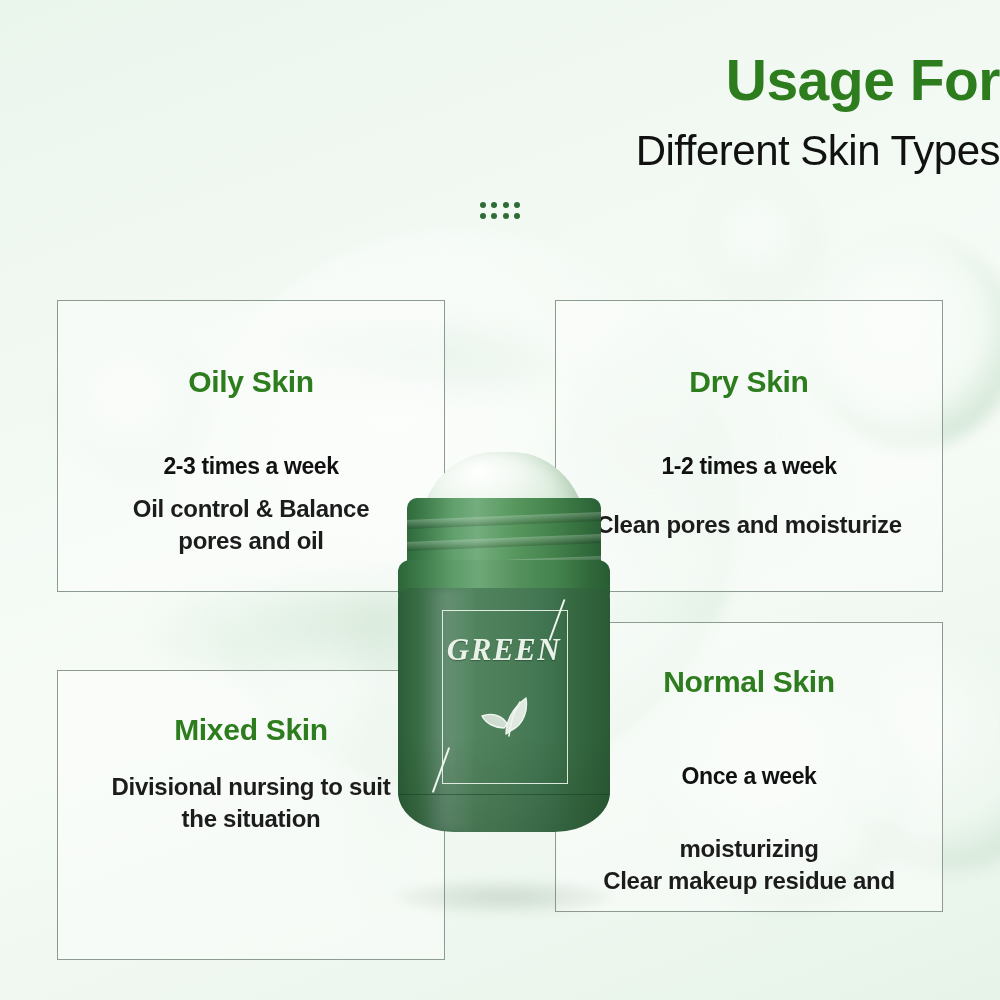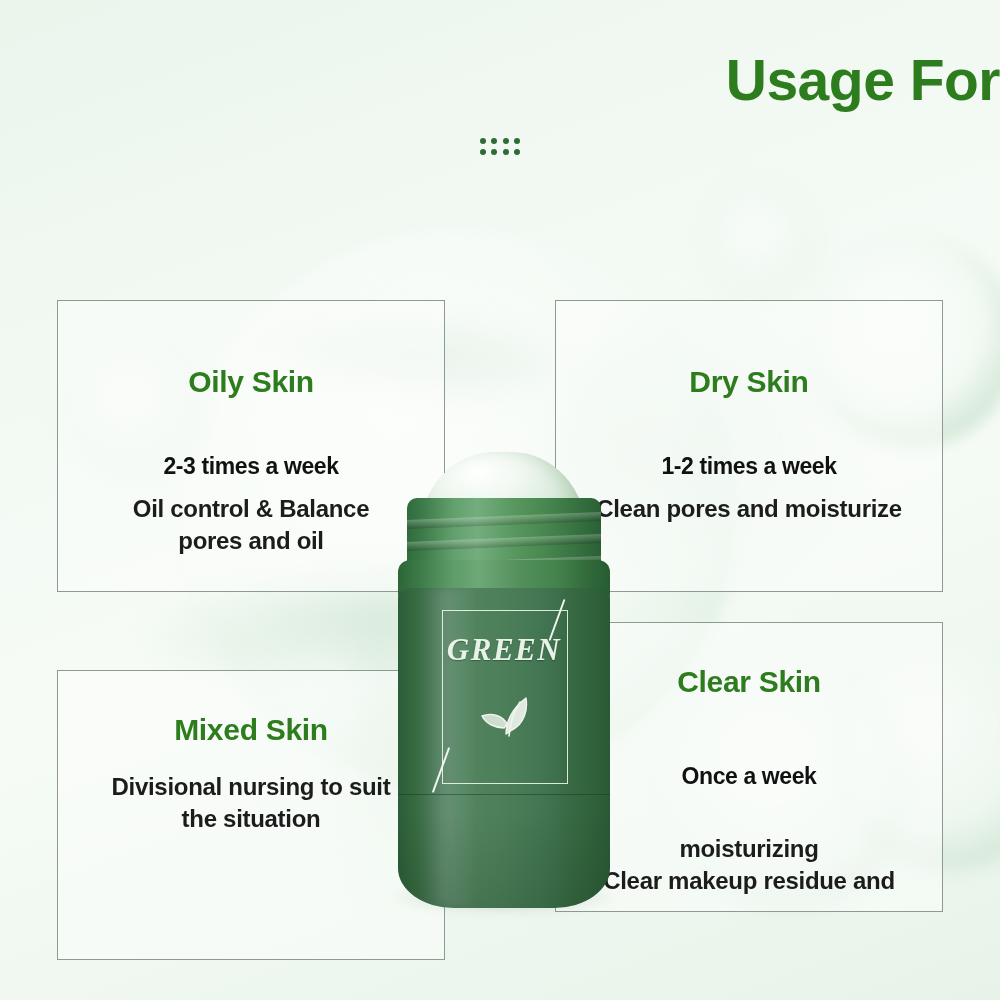--- a/index.html
+++ b/index.html
@@ -218,21 +218,21 @@
     margin: 0;
   }
 
   
   .tl .card-title { margin-top: 64px; }
   .tl .card-freq  { margin-top: 52px; }
   .tl .card-desc  { margin-top: 12px; }
 
   .tr .card-title { margin-top: 64px; }
   .tr .card-freq  { margin-top: 52px; }
-  .tr .card-desc  { margin-top: 12px; }
+  .tr .card-desc  { margin-top: 28px; }
 
   .bl .card-title { margin-top: 42px; }
   .bl .card-freq  { margin-top: 46px; }
   .bl .card-desc  { margin-top: 24px; }
 
   .br .card-title { margin-top: 42px; }
   .br .card-freq  { margin-top: 62px; }
   .br .card-desc  { margin-top: 42px; }
 
   
@@ -291,21 +291,21 @@
     left: 12px; top: 108px;
     width: 212px; height: 40px;
     border-radius: 12px 12px 6px 6px;
     background: linear-gradient(90deg,
       #2c6538 0%, #3d7a49 10%, #5e9c69 26%, #6ea878 38%,
       #538f5b 58%, #43834c 75%, #31693b 90%, #285c33 100%);
   }
   .body {
     position: absolute;
     left: 12px; top: 136px;
-    width: 212px; height: 320px;
+    width: 212px; height: 244px;
     border-radius: 14px 14px 56px 56px / 10px 10px 40px 40px;
     background: linear-gradient(90deg,
       #2b5c38 0%, #35693f 7%, #477857 20%, #52855f 33%,
       #4c7f59 50%, #427552 68%, #356840 84%, #2a5a35 100%);
     overflow: hidden;
   }
   .body-hl {
     position: absolute;
     left: 22px; top: 0;
     width: 54px; height: 100%;
@@ -371,20 +371,21 @@
   <div class="smear s1"></div>
   <div class="smear s4"></div>
   <div class="bokeh b5"></div>
   <div class="bokeh b6"></div>
   <div class="bokeh b2"></div>
   <div class="bokeh b4"></div>
   <div class="bokeh b3"></div>
 
   <div class="header">
     <div class="title-main">Usage For</div>
+    <div class="title-sub">Different Skin Types</div>
     <div class="dots-sep">
       <i class="dot-cell"></i>
       <i class="dot-cell"></i>
       <i class="dot-cell"></i>
       <i class="dot-cell"></i>
       <i class="dot-cell"></i>
       <i class="dot-cell"></i>
       <i class="dot-cell"></i>
       <i class="dot-cell"></i>
     </div>
@@ -418,21 +419,21 @@
         <div class="card-title">Mixed Skin</div>
         <div class="card-desc">
           <div>Divisional nursing to suit</div>
           <div>the situation</div>
         </div>
       </div>
     </div>
 
     <div class="card br">
       <div class="card-inner">
-        <div class="card-title">Clear Skin</div>
+        <div class="card-title">Normal Skin</div>
         <div class="card-freq">Once a week</div>
         <div class="card-desc">
           <div>moisturizing</div>
           <div>Clear makeup residue and</div>
         </div>
       </div>
     </div>
 
   </div>
 

